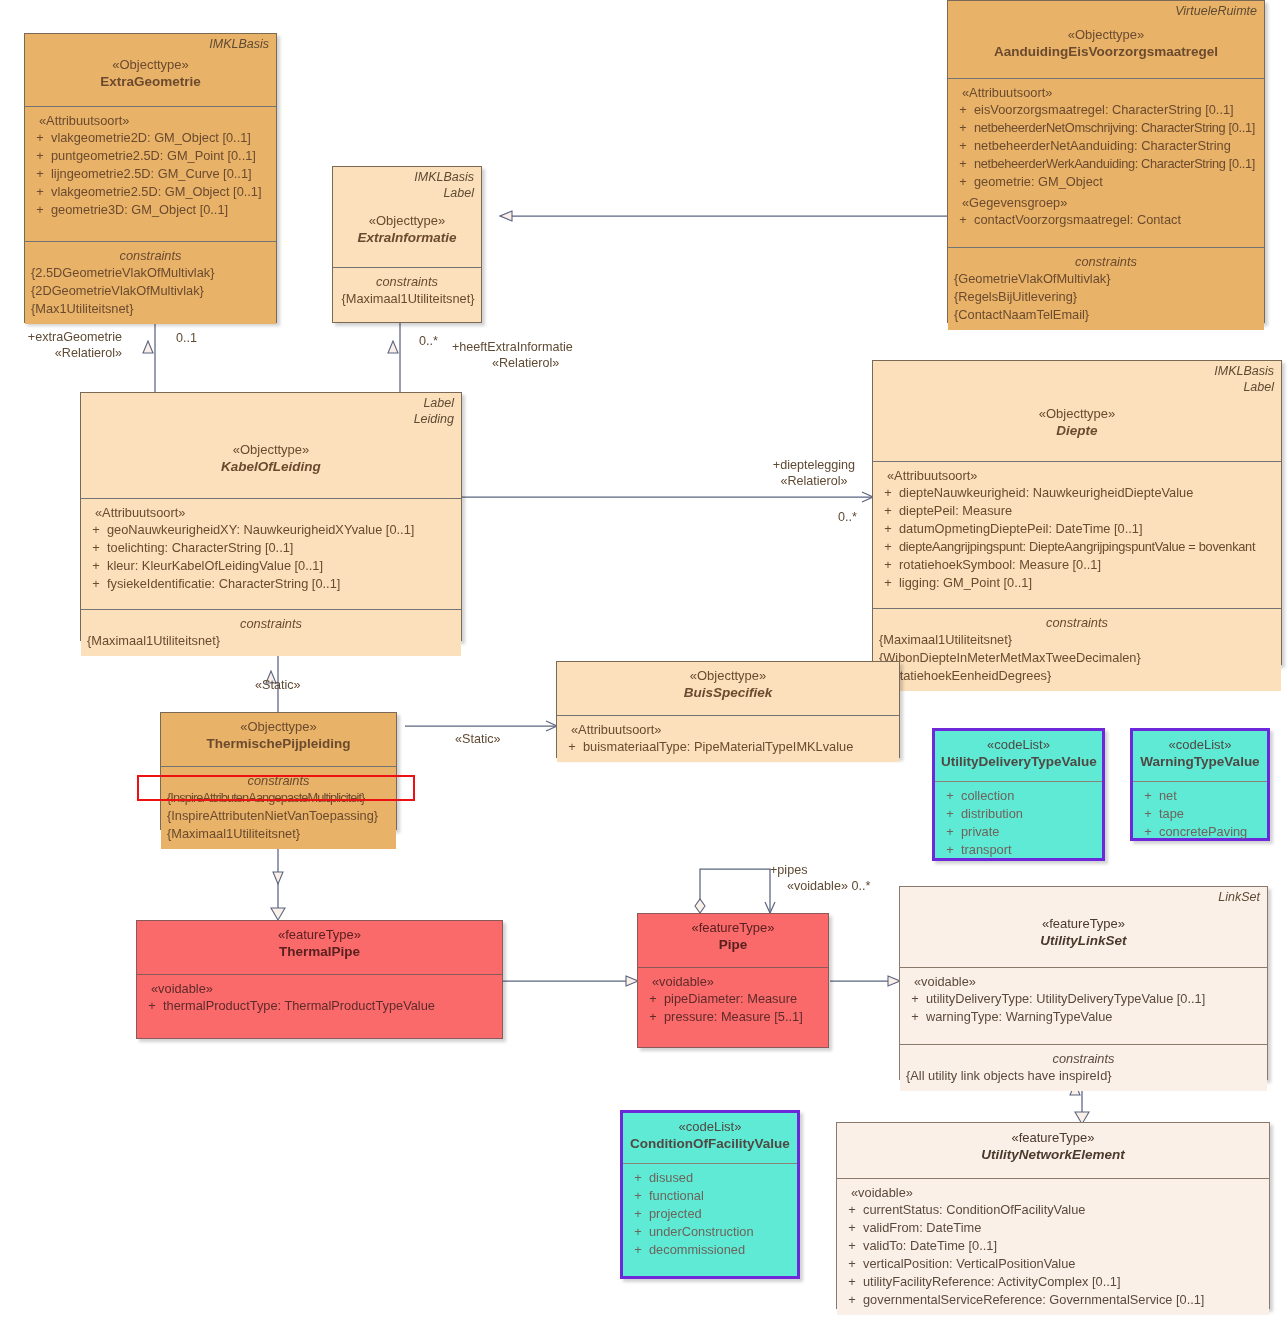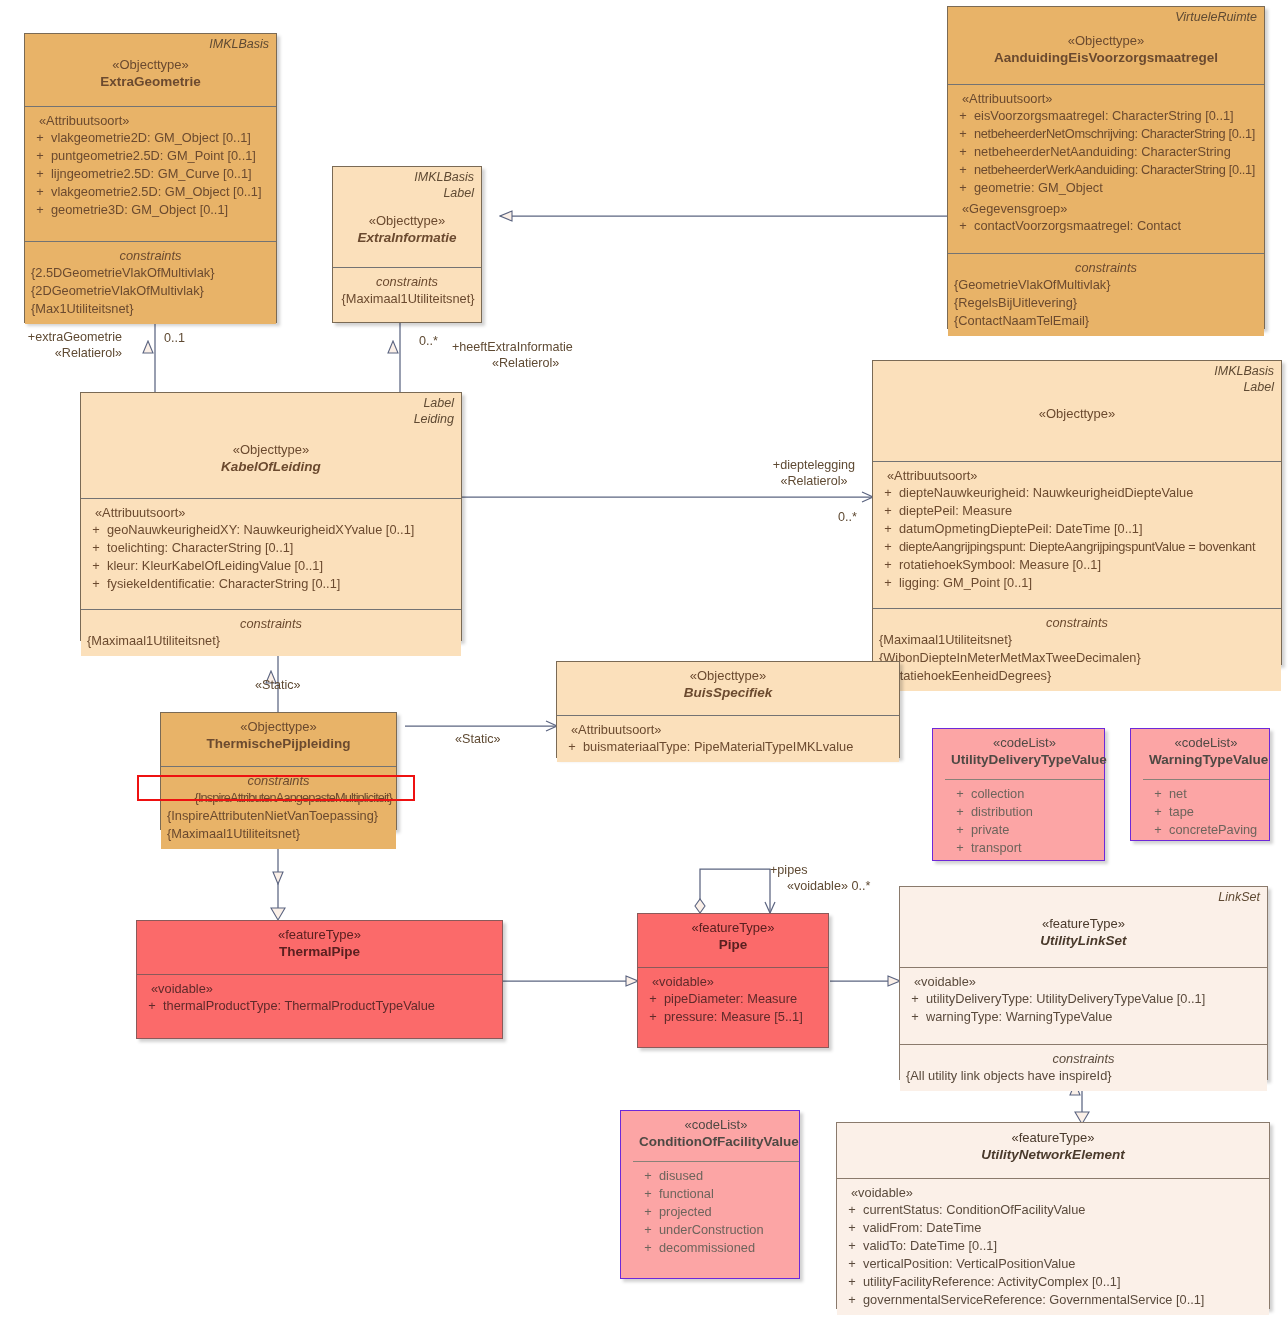--- a/index.html
+++ b/index.html
@@ -24,21 +24,21 @@
   .attr .pl{width:22px;flex:0 0 22px;text-align:center;}
   .attr .tx{flex:1 1 auto;white-space:nowrap;}
   .ctitle{text-align:center;font-style:italic;font-size:12.8px;line-height:17px;}
   .cline{font-size:12.8px;line-height:18px;padding-left:2px;white-space:nowrap;}
 
   
   .orange{background:#e8b368;}
   .orange .sec{background:#e8b368;}
   .lightorange{background:#fbe0bb;}
   .lightorange .sec{background:#fbe0bb;}
-  .gray{background:#fca5a5;border:1px solid #6d28d9;padding-left:12px;}
+  .gray{background:#5eead4;border:3px solid #6d28d9;}
   .gray .sec{border-top:1px solid #8a8178;}
   .gray .nm,.gray .stereo{color:#4f4944;}
   .gray .attr,.gray .grp{color:#6d645c;}
   .pink{background:#fb6a6a;border:1px solid #8a5a5a;}
   .pink .sec{border-top:1px solid #8a5a5a;background:#fb6a6a;}
   .pink .nm,.pink .stereo{color:#5a2020;}
   .pink .attr,.pink .grp{color:#5f2a2a;}
   .cream{background:#fbf0e8;border:1px solid #8a7a6c;}
   .cream .sec{border-top:1px solid #8a7a6c;background:#fbf0e8;}
   .cream .nm,.cream .stereo{color:#4a3a2c;}
@@ -137,21 +137,21 @@
         </div>
   </div>
   <div class="sec">
     <div class="ctitle">constraints</div>
     <div class="cline">{2.5DGeometrieVlakOfMultivlak}</div>
     <div class="cline">{2DGeometrieVlakOfMultivlak}</div>
     <div class="cline">{Max1Utiliteitsnet}</div>
   </div>
 </div>
 
-<div class="cls orange" style="left:947px;top:6px;width:318px;height:323px;">
+<div class="cls orange" style="left:947px;top:0;width:318px;height:323px;">
   <div class="hdr" style="height:67px;">
     <div class="pkg">VirtueleRuimte</div>
     <div class="stereo" style="margin-top:21px;">«Objecttype»</div>
     <div class="nm">AanduidingEisVoorzorgsmaatregel</div>
   </div>
   <div class="sec" style="height:157px;">
     <div class="grp">«Attribuutsoort»</div>
     <div class="attr">
           <span class="pl">+</span>
           <span class="tx">eisVoorzorgsmaatregel: CharacterString [0..1]</span>
@@ -229,20 +229,21 @@
     <div class="ctitle">constraints</div>
     <div class="cline">{Maximaal1Utiliteitsnet}</div>
   </div>
 </div>
 
 <div class="cls lightorange" style="left:872px;top:360px;width:410px;height:305px;">
   <div class="hdr" style="height:90px;">
     <div class="pkg">IMKLBasis</div>
     <div class="pkg" style="top:19px;">Label</div>
     <div class="stereo" style="margin-top:40px;">«Objecttype»</div>
+    <div class="nm it">Diepte</div>
   </div>
   <div class="sec" style="height:135px;">
     <div class="grp">«Attribuutsoort»</div>
     <div class="attr">
           <span class="pl">+</span>
           <span class="tx">diepteNauwkeurigheid: NauwkeurigheidDiepteValue</span>
         </div>
     <div class="attr">
           <span class="pl">+</span>
           <span class="tx">dieptePeil: Measure</span>
@@ -272,21 +273,21 @@
   </div>
 </div>
 
 <div class="cls orange" style="left:160px;top:712px;width:237px;height:118px;">
   <div class="hdr" style="height:43px;">
     <div class="stereo" style="margin-top:1px;">«Objecttype»</div>
     <div class="nm">ThermischePijpleiding</div>
   </div>
   <div class="sec">
     <div class="ctitle">constraints</div>
-    <div class="cline" style="letter-spacing:-0.9px;text-align:right;">{InspireAttributenAangepasteMultipliciteit}</div>
+    <div class="cline" style="letter-spacing:-0.9px;">{InspireAttributenAangepasteMultipliciteit}</div>
     <div class="cline">{InspireAttributenNietVanToepassing}</div>
     <div class="cline">{Maximaal1Utiliteitsnet}</div>
   </div>
 </div>
 <div class="hl" style="left:137px;top:775px;width:278px;height:26px;"></div>
 
 <div class="cls lightorange" style="left:556px;top:661px;width:344px;height:97px;">
   <div class="hdr" style="height:43px;">
     <div class="stereo" style="margin-top:1px;">«Objecttype»</div>
     <div class="nm it">BuisSpecifiek</div>
@@ -459,21 +460,21 @@
         </div>
     <div class="attr">
           <span class="pl">+</span>
           <span class="tx">governmentalServiceReference: GovernmentalService [0..1]</span>
         </div>
   </div>
 </div>
 
 <div class="lbl r" style="left:0px;top:329px;width:122px;">+extraGeometrie</div>
 <div class="lbl r" style="left:0px;top:345px;width:122px;">«Relatierol»</div>
-<div class="lbl" style="left:164px;top:330px;">0..1</div>
+<div class="lbl" style="left:176px;top:330px;">0..1</div>
 
 <div class="lbl" style="left:419px;top:333px;">0..*</div>
 <div class="lbl" style="left:452px;top:339px;">+heeftExtraInformatie</div>
 <div class="lbl" style="left:492px;top:355px;">«Relatierol»</div>
 
 <div class="lbl c" style="left:744px;top:457px;width:140px;">+dieptelegging</div>
 <div class="lbl c" style="left:744px;top:473px;width:140px;">«Relatierol»</div>
 <div class="lbl" style="left:838px;top:509px;">0..*</div>
 
 <div class="lbl" style="left:255px;top:677px;">«Static»</div>

